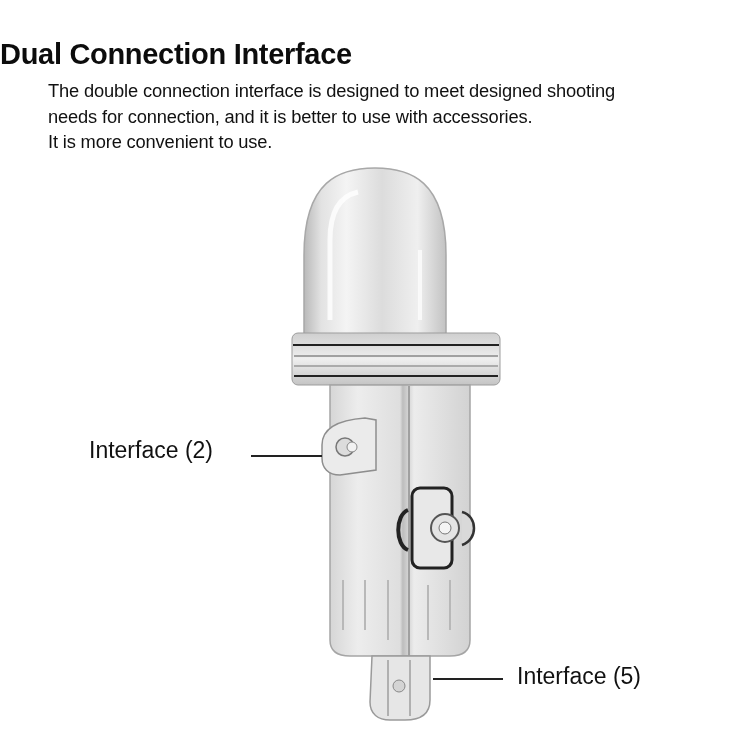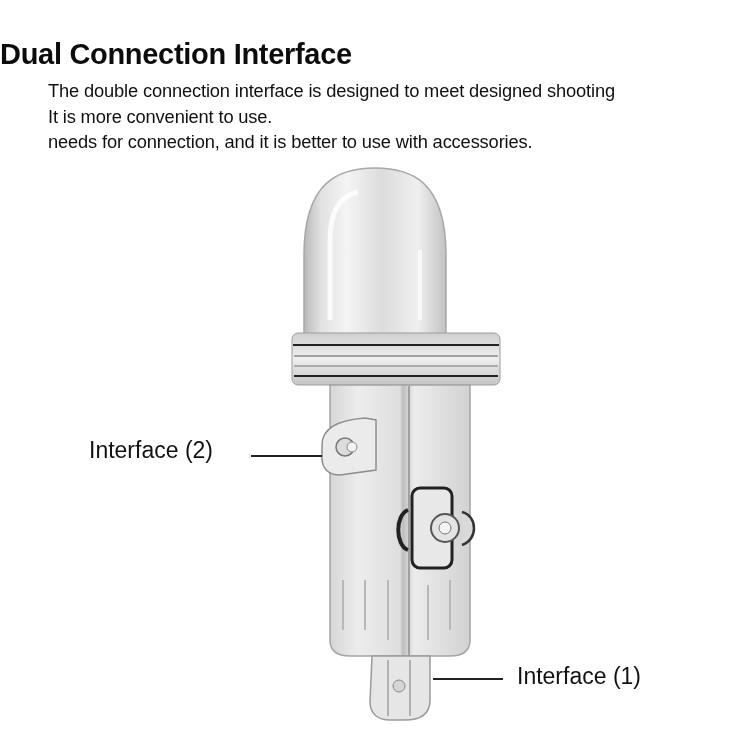--- a/index.html
+++ b/index.html
@@ -11,22 +11,22 @@
   .leader { position:absolute; height:2px; background:#222; }
   svg.product { position:absolute; left:0; top:0; }
 </style>
 </head>
 <body>
 
 <div class="title">Dual Connection Interface</div>
 
 <div class="desc">
   <p>The double connection interface is designed to meet designed shooting</p>
+  <p>needs for connection, and it is better to use with accessories.</p>
   <p>It is more convenient to use.</p>
-  <p>needs for connection, and it is better to use with accessories.</p>
 </div>
 
 <svg class="product" width="750" height="750" viewBox="0 0 750 750">
   <defs>
     <linearGradient id="domeG" x1="0" x2="1" y1="0" y2="0">
       <stop offset="0" stop-color="#b9b9b9"></stop>
       <stop offset="0.12" stop-color="#e2e2e2"></stop>
       <stop offset="0.3" stop-color="#f4f4f4"></stop>
       <stop offset="0.55" stop-color="#dcdcdc"></stop>
       <stop offset="0.8" stop-color="#efefef"></stop>
@@ -92,14 +92,14 @@
     <path d="M372 656 L430 656 L430 700 C430 715 420 720 405 720 L390 720 C378 720 370 714 370 702 Z" fill="#e6e6e6" stroke="#9a9a9a" stroke-width="1.5"></path>
     <line x1="388" y1="660" x2="388" y2="716" stroke="#b0b0b0" stroke-width="2"></line>
     <line x1="410" y1="660" x2="410" y2="716" stroke="#b0b0b0" stroke-width="2"></line>
     <circle cx="399" cy="686" r="6" fill="#d4d4d4" stroke="#888"></circle>
   </g>
 </svg>
 
 <div class="label" style="left:89px; top:437px;">Interface (2)</div>
 <div class="leader" style="left:251px; top:455px; width:71px;"></div>
 
-<div class="label" style="left:517px; top:663px;">Interface (1)</div>
+<div class="label" style="left:517px; top:663px;">Interface (5)</div>
 <div class="leader" style="left:433px; top:678px; width:70px;"></div>
 
 </body></html>

